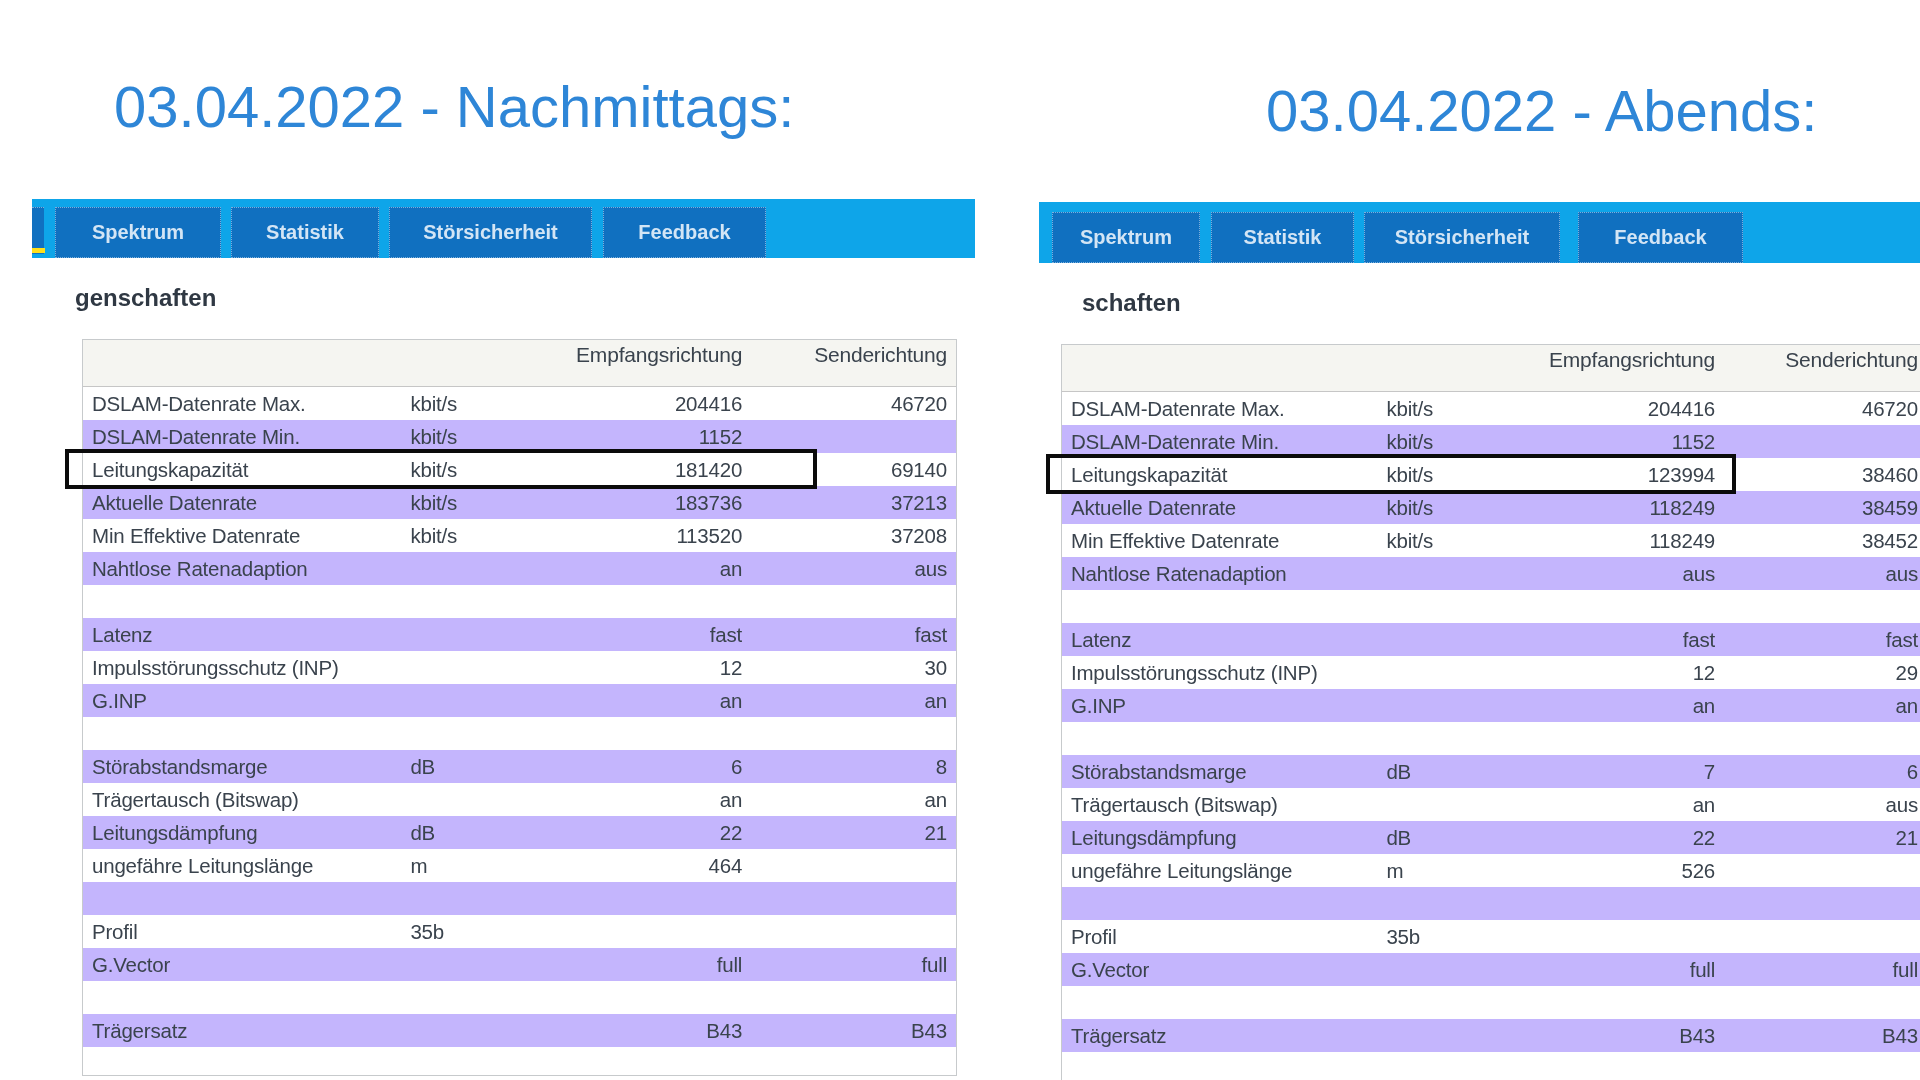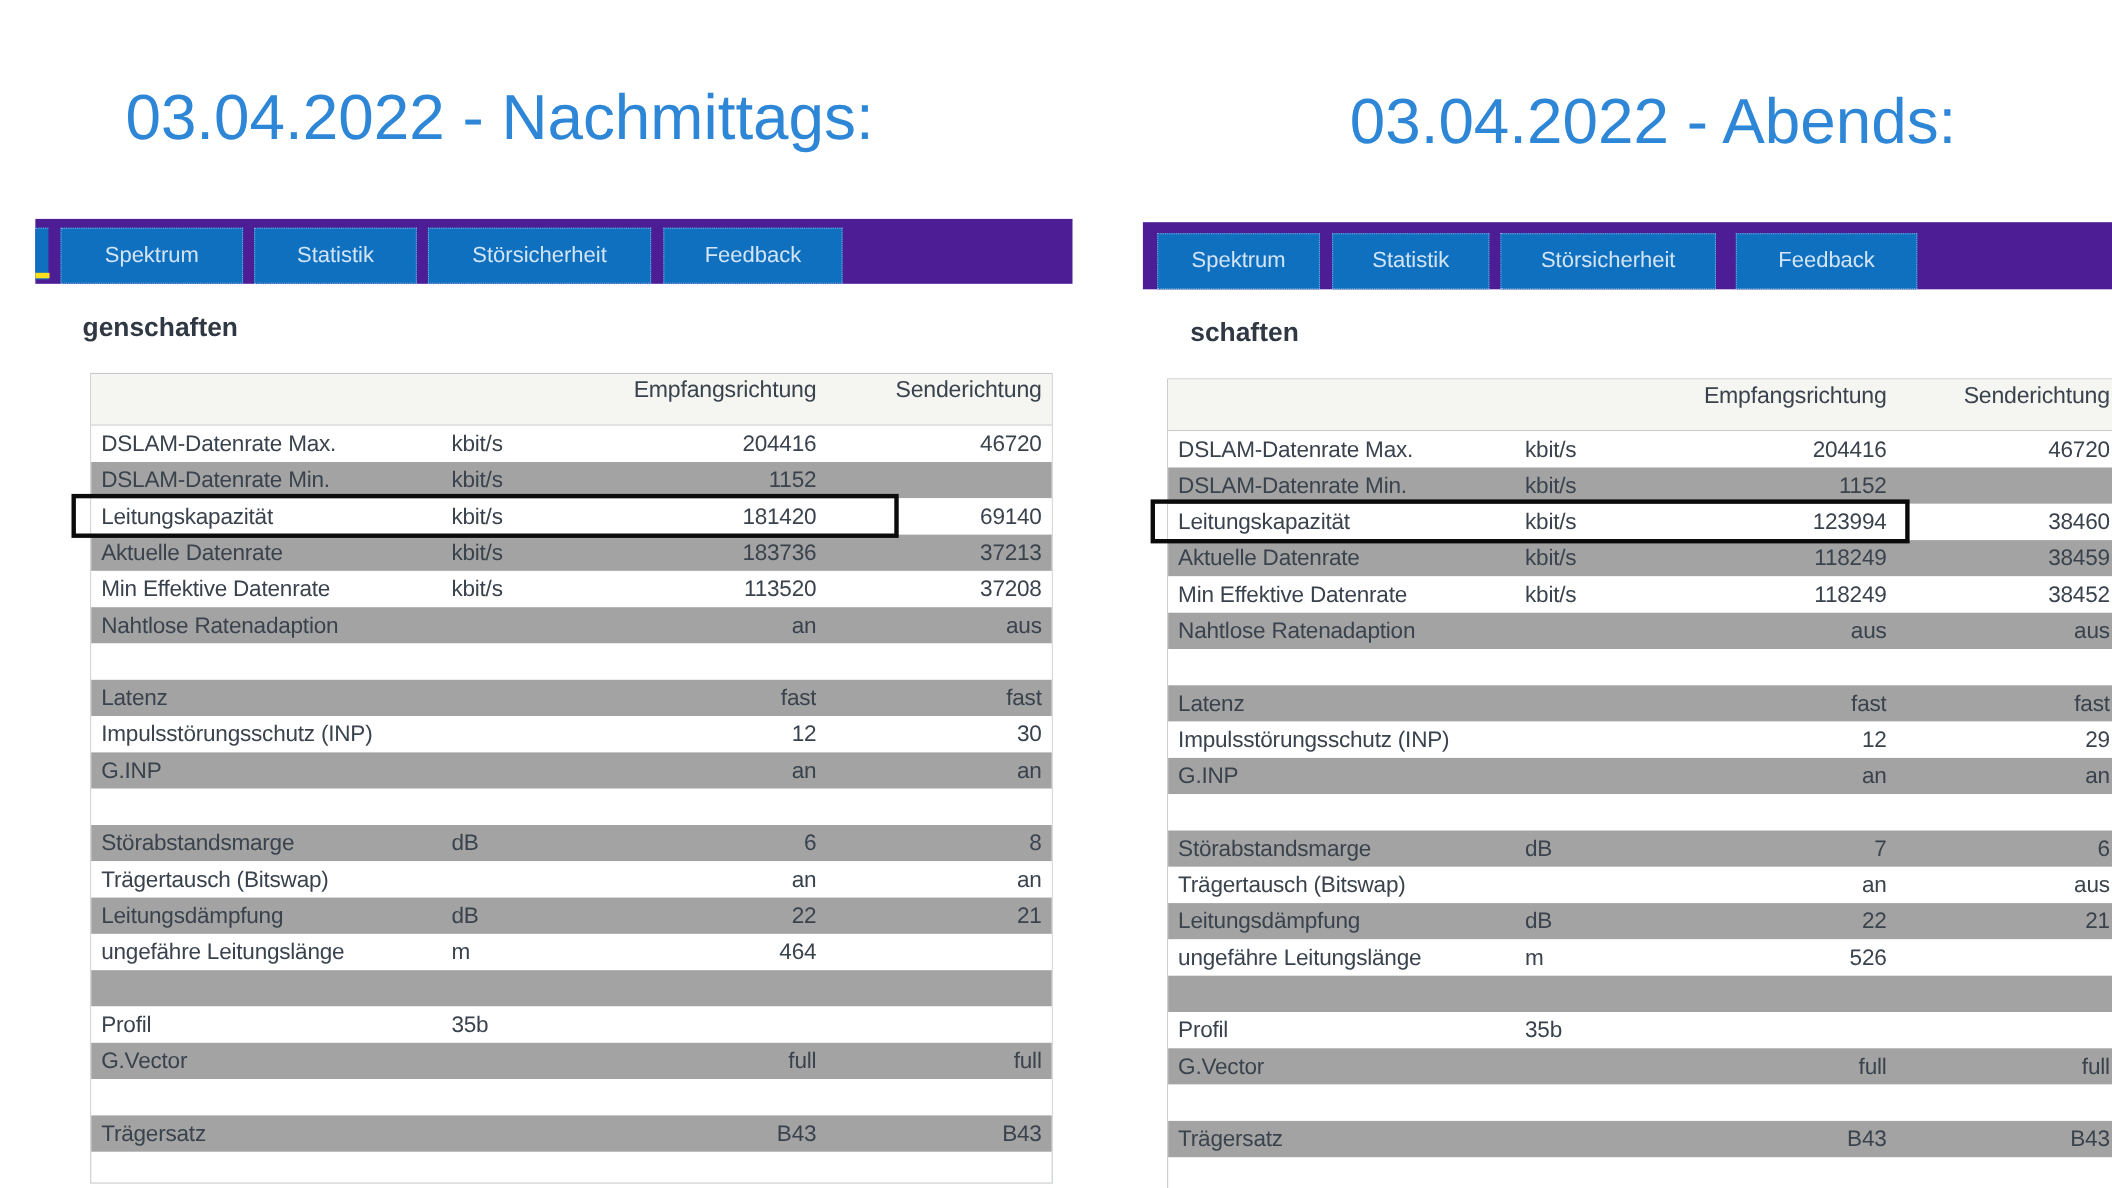--- a/index.html
+++ b/index.html
@@ -1,23 +1,23 @@
 <!DOCTYPE html>
 <html><head>
 <meta charset="utf-8">
 <style>
   html,body{margin:0;padding:0;background:#fff;}
   .screen{position:relative;width:1920px;height:1080px;overflow:hidden;background:#fff;
           font-family:"Liberation Sans",sans-serif;margin-left:32px;}
   .title{position:absolute;color:#2E86D7;font-size:58px;line-height:1.0;white-space:nowrap;}
   .p0 .title{left:82px;top:78px;}
-  .p1 .title{left:1195px;top:82px;}
+  .p1 .title{left:1234px;top:82px;}
 
   
-  .tabbar{position:absolute;background:#4c1d95;}
+  .tabbar{position:absolute;background:#0ea5e9;font-weight:bold;}
   .p0 .tabbar{left:0;top:199px;width:943px;height:59px;}
   .p1 .tabbar{left:1007px;top:202px;width:913px;height:61px;}
   .tabs{position:absolute;left:0;top:0;right:0;bottom:0;}
   .tab{position:absolute;top:8px;bottom:0;background:#1070C0;color:#D3E5F5;font-size:20px;
        display:flex;align-items:center;justify-content:center;box-sizing:border-box;
        border:1px dotted rgba(255,255,255,0.45);cursor:pointer;white-space:nowrap;}
   .p1 .tab{top:10px;}
   .p0 .tabs .tab:nth-child(1){left:23px;width:166px;}
   .p0 .tabs .tab:nth-child(2){left:199px;width:148px;}
   .p0 .tabs .tab:nth-child(3){left:357px;width:203px;}
@@ -36,21 +36,21 @@
   .p1 .heading{left:1007px;top:289px;}
 
   
   .tbl{position:absolute;background:#fff;border:1px solid #C7CACC;box-sizing:border-box;
        color:#3A434D;letter-spacing:-0.2px;}
   .p0 .tbl{left:50px;top:339px;width:875px;height:737px;}
   .p1 .tbl{left:1029px;top:344px;width:867px;height:737px;}
   .hrow{height:47px;background:#F5F5F1;border-bottom:1px solid #C6C6C6;display:flex;
         align-items:flex-end;padding-bottom:19px;box-sizing:border-box;font-size:21px;}
   .trow{height:33px;display:flex;align-items:center;font-size:20.5px;background:#fff;}
-  .trow.alt{background:#a3a3a3;}
+  .trow.alt{background:#c4b5fd;}
   .cell{overflow:hidden;white-space:nowrap;box-sizing:border-box;}
   .c-label{width:37.5%;padding-left:9px;}
   .c-unit{width:12.5%;}
   .c-empfang{width:25.5%;text-align:right;}
   .c-sende{width:24.5%;text-align:right;padding-right:9px;}
 
   
   .hlbox{position:absolute;border:4px solid #0B0B0B;box-sizing:border-box;background:transparent;}
   .p0 .hlbox{left:33px;top:449px;width:752px;height:40px;}
   .p1 .hlbox{left:1014px;top:454px;width:690px;height:40px;}

